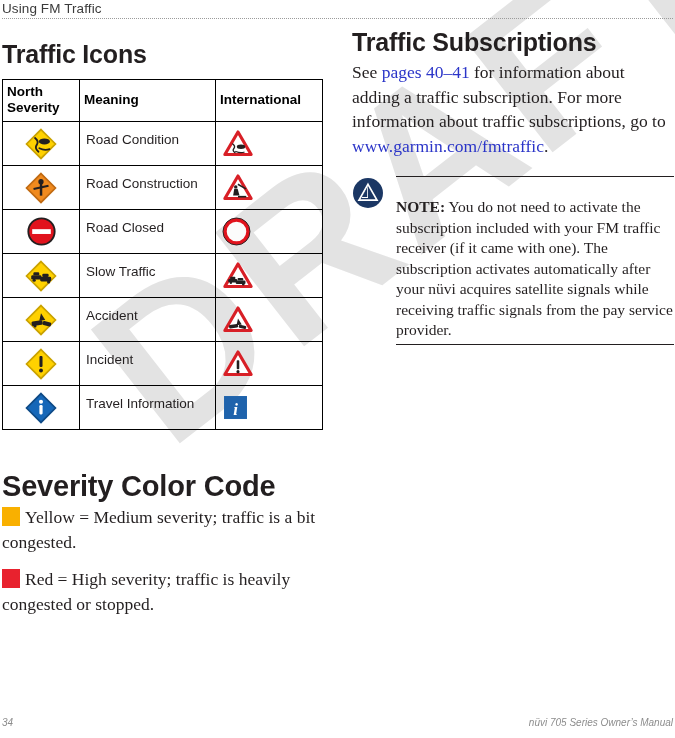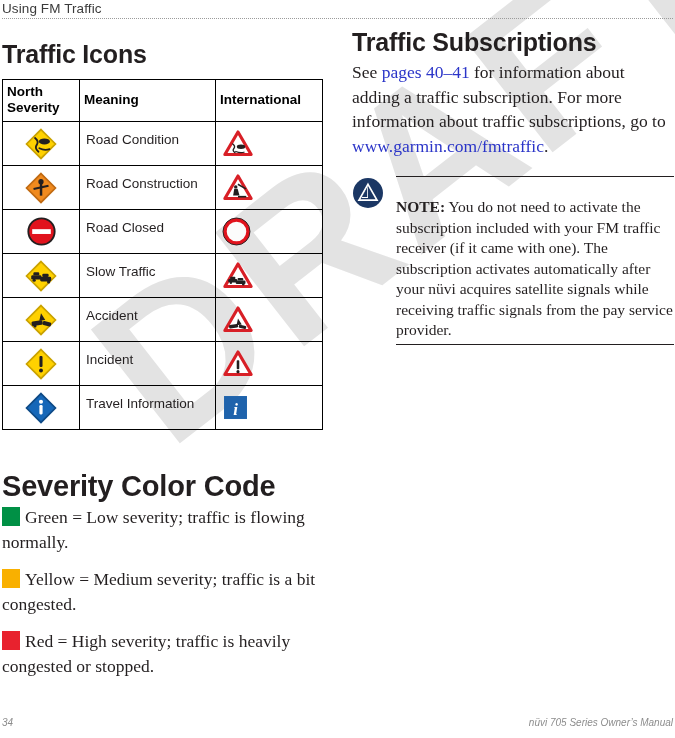--- a/index.html
+++ b/index.html
@@ -394,21 +394,20 @@
                 </svg>
               </span>
             </td>
           </tr>
         </tbody>
     </table>
 
     <div id="severity">
       <h1 class="head">Severity Color Code</h1>
       <div id="severity-items">
-          <p class="sev-p"><span class="swatch" style="background: rgb(0, 144, 69);"></span><span>Green = Low severity; traffic is flowing normally.</span></p>
           <p class="sev-p"><span class="swatch" style="background: rgb(249, 176, 0);"></span><span>Yellow = Medium severity; traffic is a bit congested.</span></p>
           <p class="sev-p"><span class="swatch" style="background: rgb(232, 34, 46);"></span><span>Red = High severity; traffic is heavily congested or stopped.</span></p>
         </div>
     </div>
   </div>
 
   <div class="col-right">
 
     <h1 class="head">Traffic Subscriptions</h1>
 

